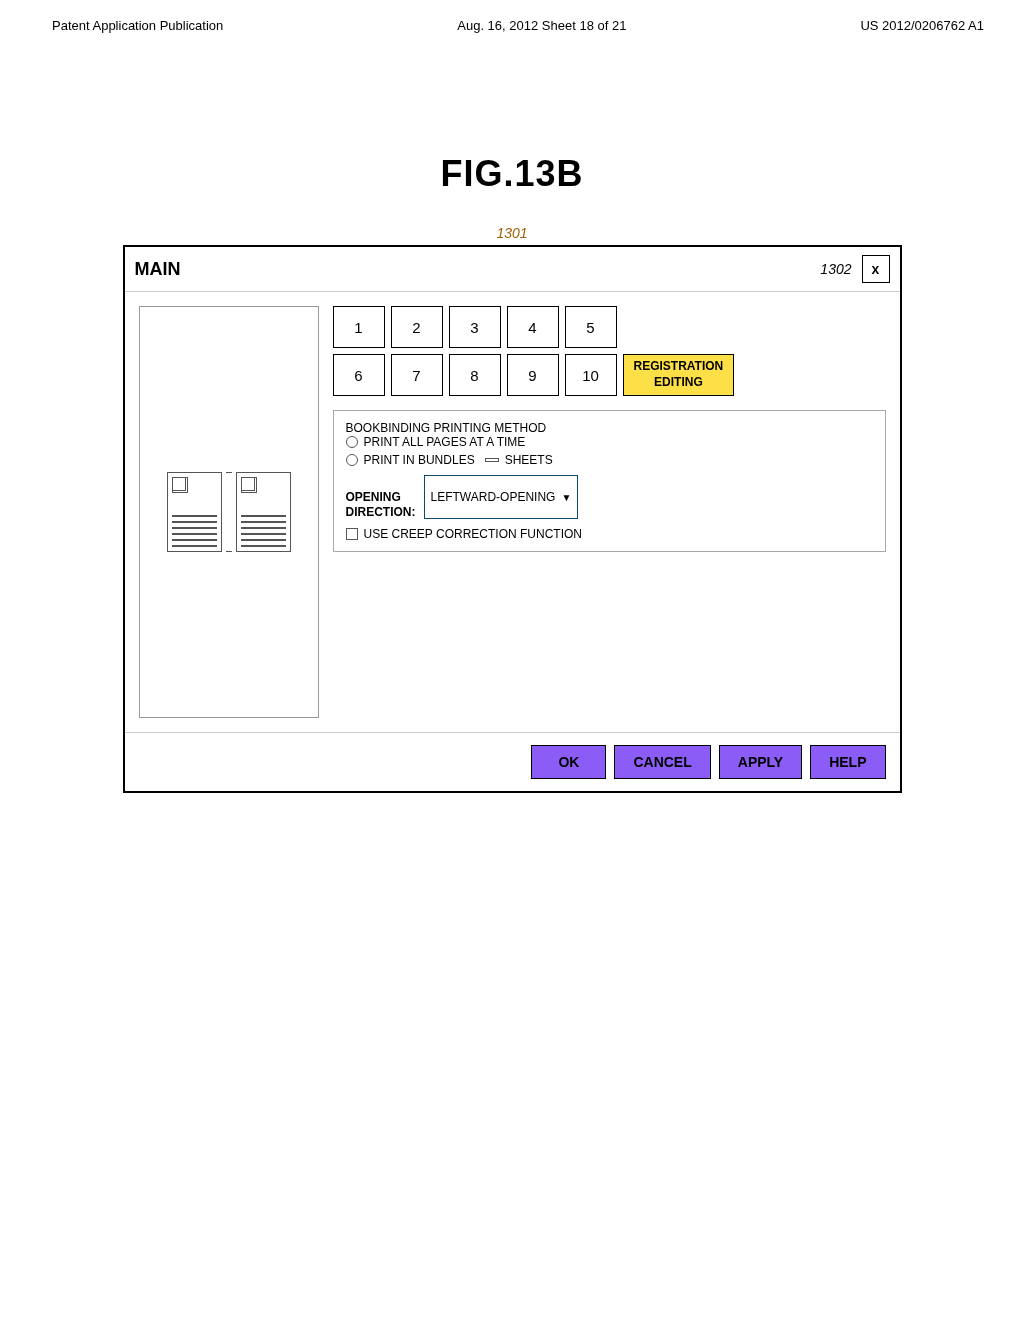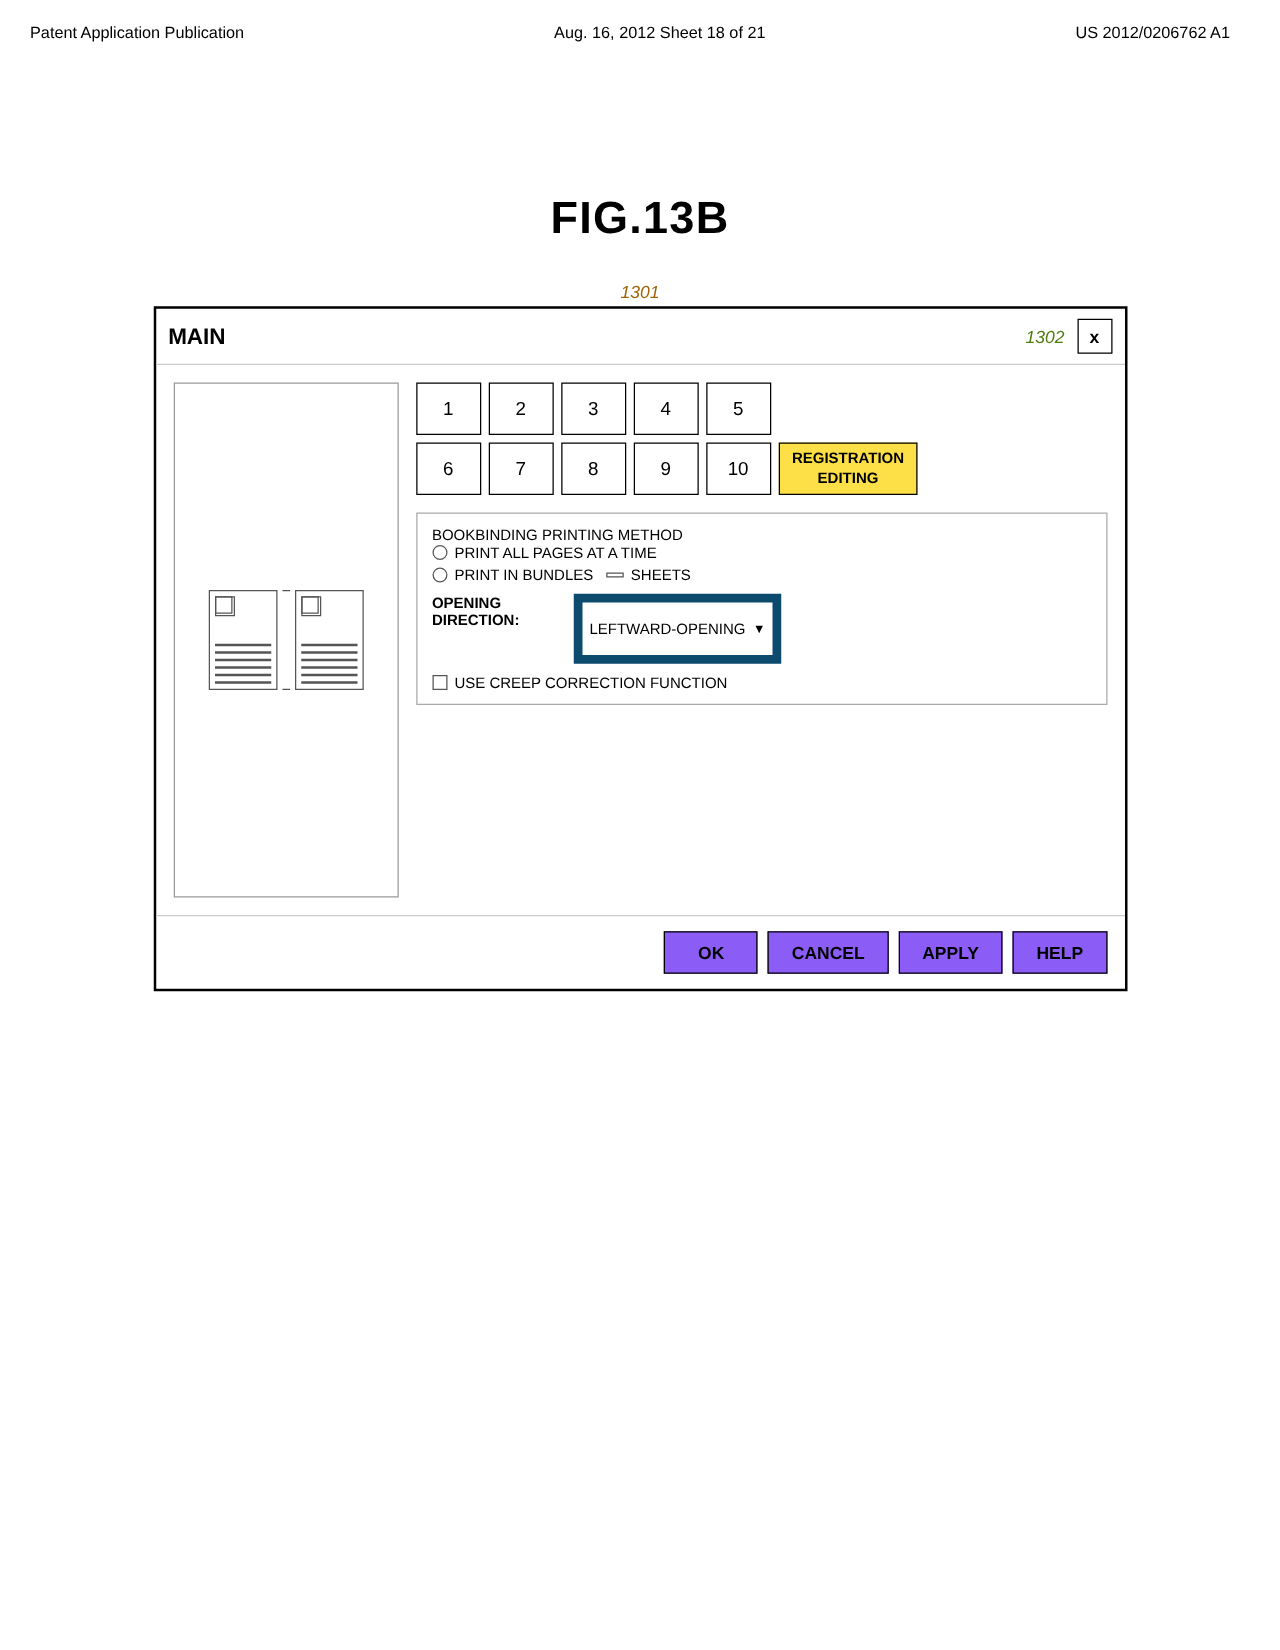--- a/index.html
+++ b/index.html
@@ -9,21 +9,21 @@
       width: 1024px;
       min-height: 1320px;
       position: relative;
       color: #000;
     }
 
     
     .patent-header {
       display: flex;
       justify-content: space-between;
-      padding: 18px 40px 0 24px;
+      padding: 18px 40px 0 52px;
       font-size: 13px;
       color: #000;
       gap: 44px;
     }
 
     
     .fig-title {
       text-align: center;
       font-size: 36px;
       font-weight: bold;
@@ -71,21 +71,21 @@
 
     .dialog-title-right {
       display: flex;
       align-items: center;
       gap: 10px;
     }
 
     .dialog-ref {
       font-size: 14px;
       font-style: italic;
-      color: #4d7c0f;
+      color: #000000;
     }
 
     .close-btn {
       border: 1px solid #000;
       background: #fff;
       width: 28px;
       height: 28px;
       display: flex;
       align-items: center;
       justify-content: center;
@@ -246,43 +246,42 @@
 
     .sheets-box {
       border: 1px solid #555;
       padding: 1px 6px;
       font-size: 11px;
       margin-left: 4px;
     }
 
     .opening-direction-row {
       display: flex;
-      align-items: flex-start;
-      gap: 19px;
+      align-items: flex-end;
+      gap: 8px;
       font-size: 12px;
       margin-top: 8px;
       margin-bottom: 8px;
     }
 
     .opening-label {
       font-size: 12px;
       font-weight: bold;
       line-height: 1.2;
     }
 
     .dropdown-select {
-      border: 7px solid #0c4a6e;
+      border: 1px solid #0c4a6e;
       padding: 14px 6px;
       font-size: 12px;
       display: flex;
       align-items: center;
       gap: 6px;
       cursor: pointer;
       background: #fff;
-      margin-left: 24px;
     }
 
     .dropdown-arrow {
       font-size: 10px;
     }
 
     .creep-row {
       display: flex;
       align-items: center;
       gap: 6px;

